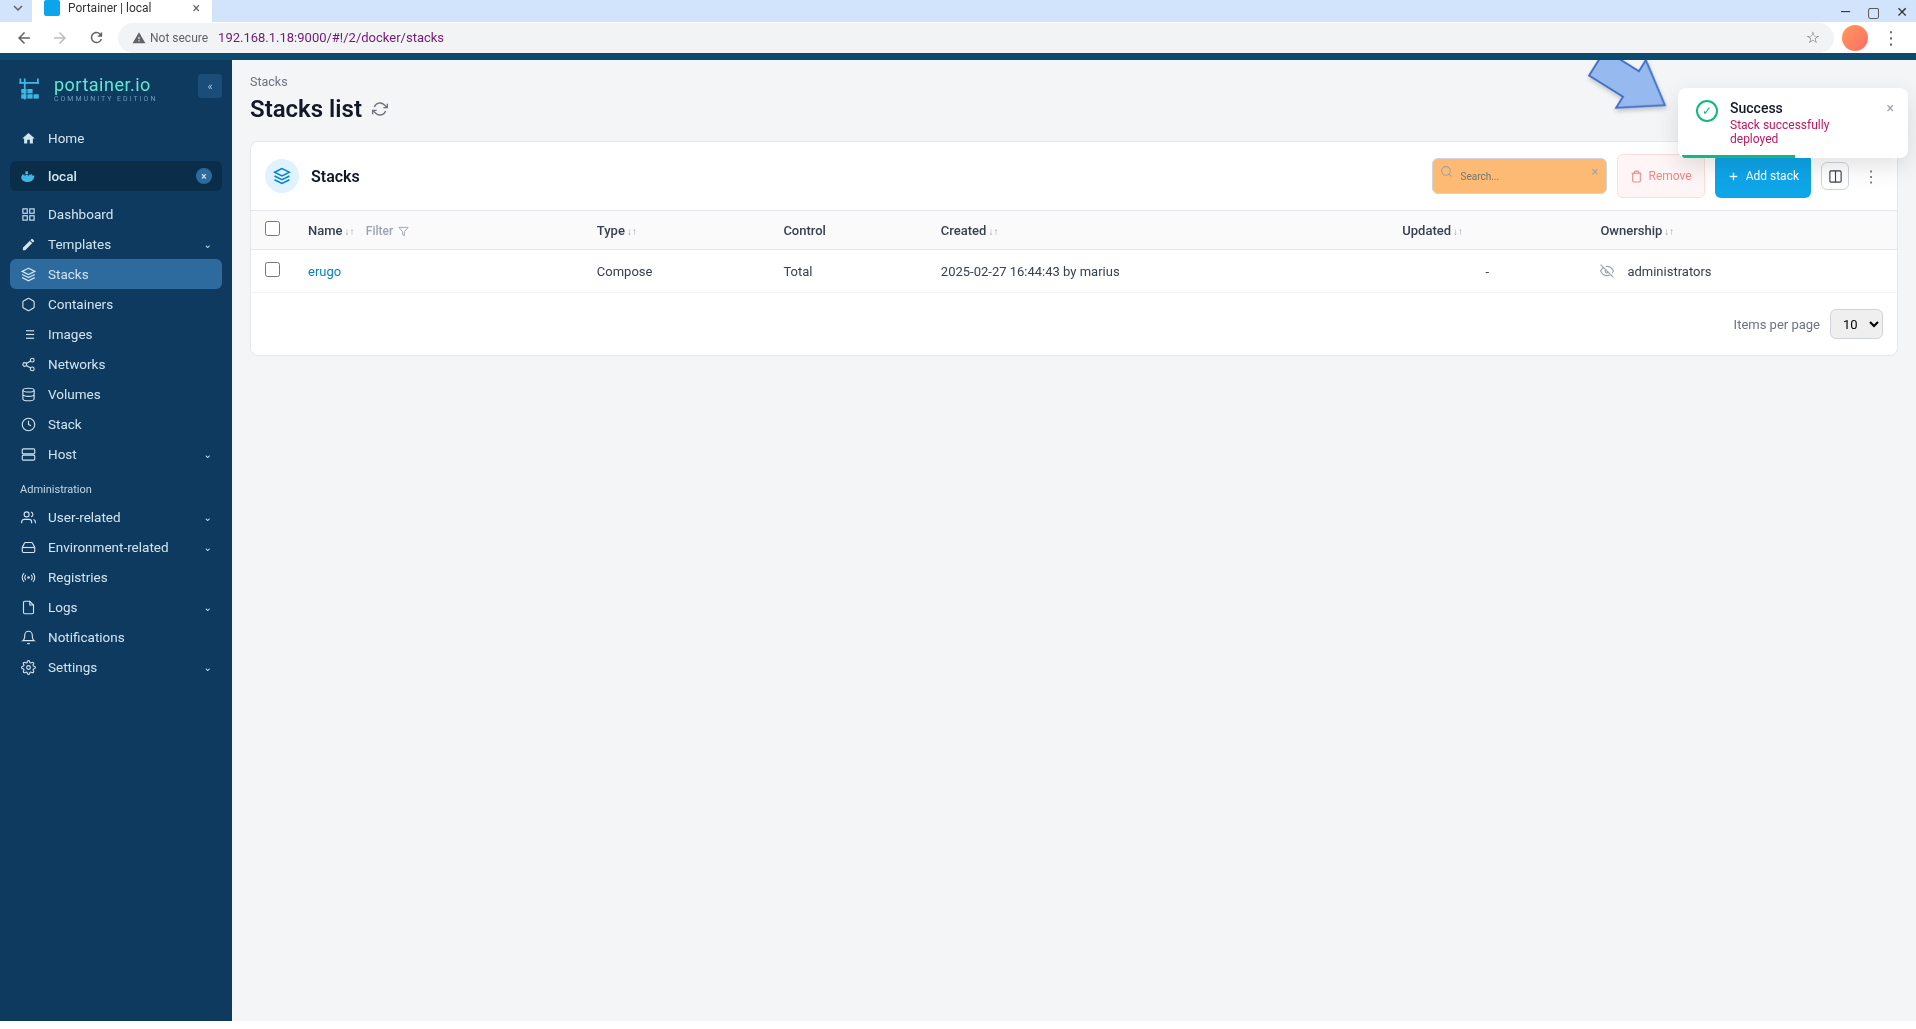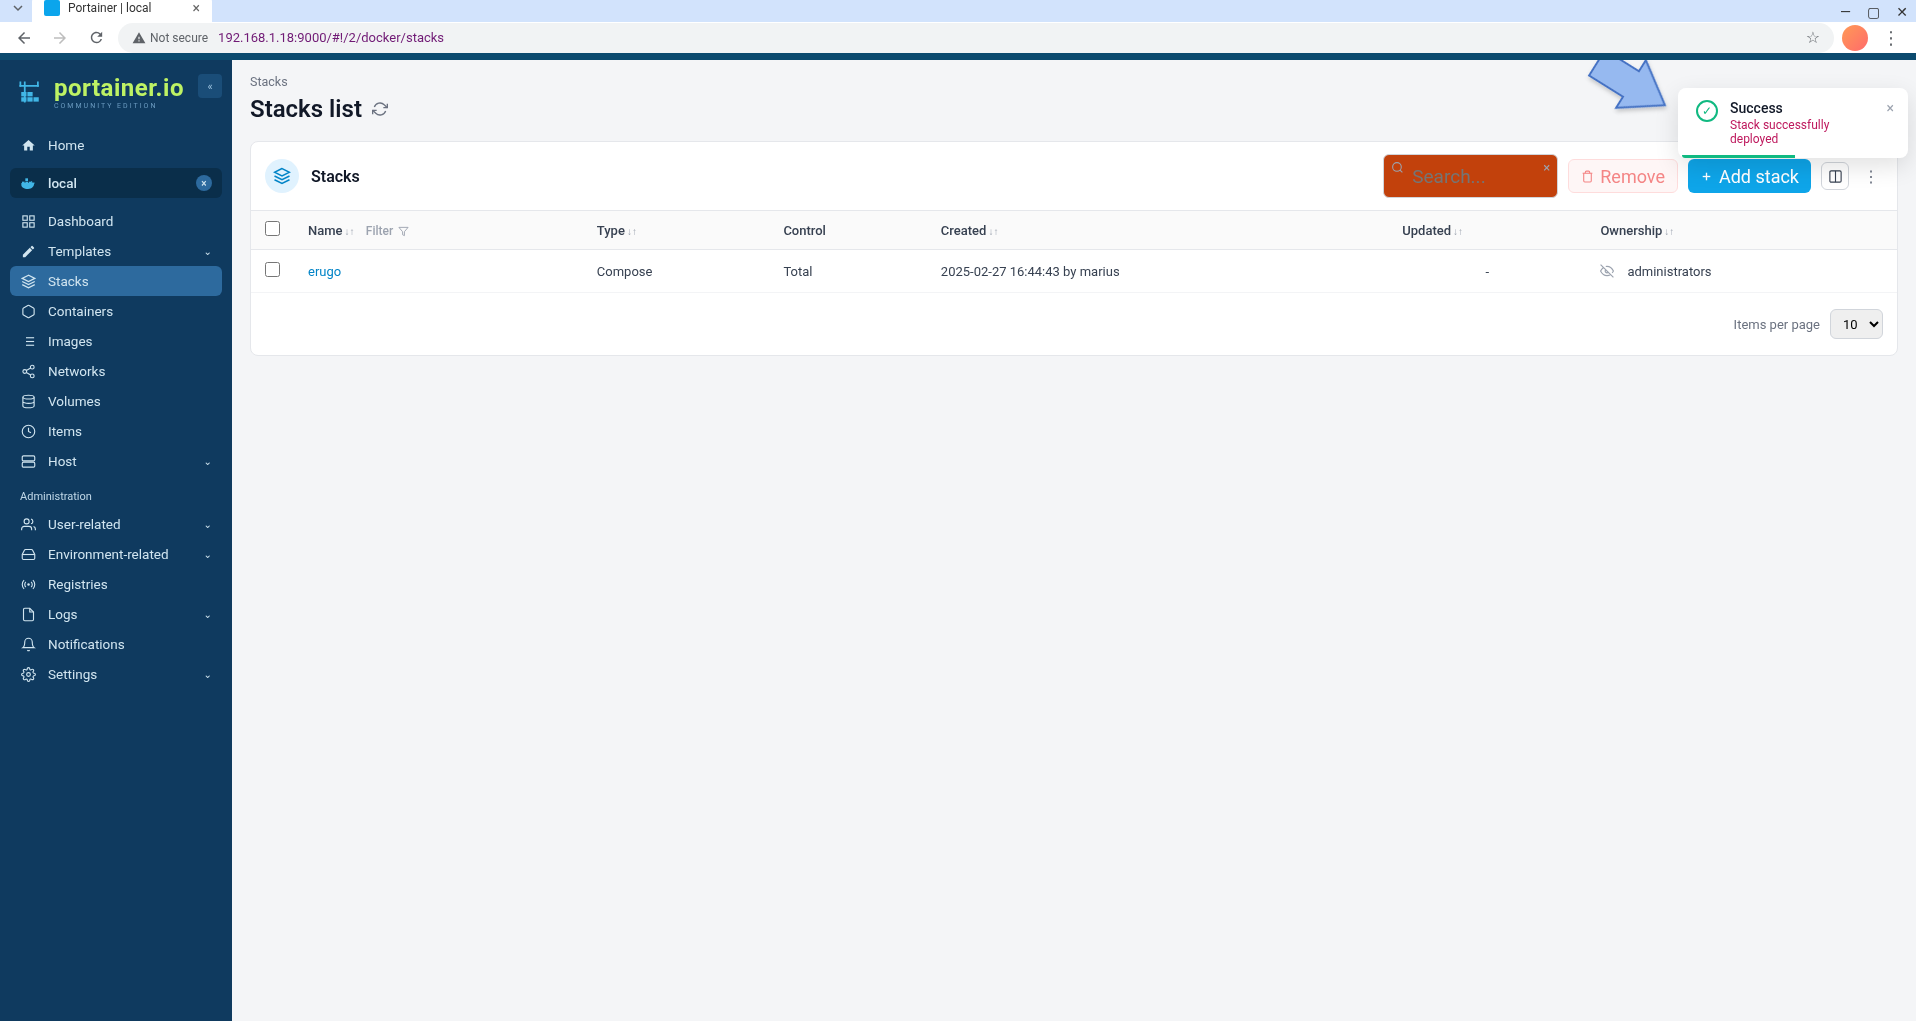--- a/index.html
+++ b/index.html
@@ -25,21 +25,21 @@
 .chrome-menu { font-size: 18px; color: #5f6368; padding: 0 6px; cursor: pointer; }
 
 
 .app { display: flex; height: calc(100vh - 68px); }
 
 
 .sidebar { width: 232px; background: #0f3a5f; color: #e5e7eb; display: flex; flex-direction: column; font-size: 14px; position: relative; }
 .sidebar-logo { padding: 14px 16px; display: flex; align-items: center; gap: 10px; }
 .logo-icon { width: 28px; height: 28px; }
 .logo-text { display: flex; flex-direction: column; }
-.logo-main { font-size: 24px; font-weight: 700; color: #bef264; letter-spacing: 0.5px; }
+.logo-main { font-size: 18px; font-weight: 400; color: #5eead4; letter-spacing: 0.5px; }
 .logo-sub { font-size: 7px; letter-spacing: 2px; color: #6b9bc0; }
 .collapse-btn { position: absolute; top: 14px; right: 10px; width: 24px; height: 24px; background: #1a4d78; border-radius: 4px; display: flex; align-items: center; justify-content: center; color: #9ec5e0; font-size: 11px; cursor: pointer; }
 .sidebar-nav { padding: 6px 10px; }
 .nav-item { display: flex; align-items: center; gap: 12px; padding: 7px 10px; border-radius: 6px; cursor: pointer; color: #d1e5f0; font-size: 13.5px; }
 .nav-item.active { background: #2d6a9e; }
 .nav-item.env-header { background: #0a2e4a; margin: 8px 0; font-weight: 500; }
 .nav-item .icon { width: 16px; display: flex; justify-content: center; }
 .nav-item .chevron { margin-left: auto; font-size: 10px; }
 .env-close { margin-left: auto; background: #2d6a9e; border-radius: 50%; width: 16px; height: 16px; display: flex; align-items: center; justify-content: center; font-size: 10px; }
 .section-label { padding: 14px 10px 6px; font-size: 11px; color: #c0d8e8; }
@@ -49,24 +49,24 @@
 .breadcrumb { font-size: 12.5px; color: #6b7280; margin-bottom: 6px; }
 .page-title { font-size: 24px; font-weight: 600; color: #111827; display: flex; align-items: center; gap: 10px; margin-bottom: 18px; }
 .refresh-icon { font-size: 15px; color: #6b7280; cursor: pointer; }
 
 .card { background: #fff; border-radius: 8px; border: 1px solid #e5e7eb; }
 .card-header { display: flex; align-items: center; padding: 12px 14px; gap: 12px; }
 .card-icon { width: 34px; height: 34px; background: #e0f2fe; border-radius: 50%; display: flex; align-items: center; justify-content: center; color: #0284c7; }
 .card-title { font-size: 16px; font-weight: 600; color: #111827; }
 .card-actions { margin-left: auto; display: flex; align-items: center; gap: 10px; }
 .search-box { position: relative; }
-.search-box input { width: 175px; height: 44px; border: 1px solid #d1d5db; border-radius: 6px; padding: 0 28px; font-size: 19px; background: #c2410c; }
+.search-box input { width: 175px; height: 36px; border: 1px solid #d1d5db; border-radius: 6px; padding: 0 28px; font-size: 10px; background: #fdba74; }
 .search-box .search-glyph { position: absolute; left: 8px; top: 7px; color: #9ca3af; font-size: 13px; }
 .search-box .clear-glyph { position: absolute; right: 8px; top: 6px; color: #9ca3af; font-size: 13px; cursor: pointer; }
-.btn { height: 34px; border-radius: 6px; padding: 0 12px; font-size: 18px; display: inline-flex; align-items: center; gap: 6px; cursor: pointer; border: none; }
+.btn { height: 44px; border-radius: 6px; padding: 0 12px; font-size: 12px; display: inline-flex; align-items: center; gap: 6px; cursor: pointer; border: none; }
 .btn-remove { background: #fef2f2; color: #ef4444; border: 1px solid #fecaca; opacity: 0.65; }
 .btn-add { background: #0ea5e9; color: #fff; }
 .view-toggle { width: 28px; height: 28px; border: 1px solid #d1d5db; border-radius: 6px; display: flex; align-items: center; justify-content: center; cursor: pointer; color: #374151; }
 .kebab { font-size: 16px; color: #6b7280; cursor: pointer; padding: 0 4px; }
 
 .table { width: 100%; border-collapse: collapse; }
 .table th { text-align: left; font-size: 13px; font-weight: 500; color: #374151; padding: 10px 14px; border-top: 1px solid #e5e7eb; border-bottom: 1px solid #e5e7eb; background: #fafafa; }
 .table td { font-size: 13px; color: #374151; padding: 12px 14px; border-bottom: 1px solid #f3f4f6; }
 .table .checkbox-cell { width: 36px; }
 .table input[type=checkbox] { width: 15px; height: 15px; }
@@ -258,21 +258,21 @@
           </span>
         <span>Volumes</span>
       </div>
       <div class="nav-item">
         <span class="icon">
             <svg width="15" height="15" viewBox="0 0 24 24">
               <circle cx="12" cy="12" r="10" fill="none" stroke="currentColor" stroke-width="1.8"></circle>
               <polyline points="12 6 12 12 16 14" fill="none" stroke="currentColor" stroke-width="1.8"></polyline>
             </svg>
           </span>
-        <span>Items</span>
+        <span>Stack</span>
       </div>
       <div class="nav-item">
         <span class="icon">
             <svg width="15" height="15" viewBox="0 0 24 24">
               <rect x="2" y="3" width="20" height="8" rx="2" fill="none" stroke="currentColor" stroke-width="1.8"></rect>
               <rect x="2" y="13" width="20" height="8" rx="2" fill="none" stroke="currentColor" stroke-width="1.8"></rect>
             </svg>
           </span>
         <span>Host</span>
         <span class="chevron">⌄</span>

